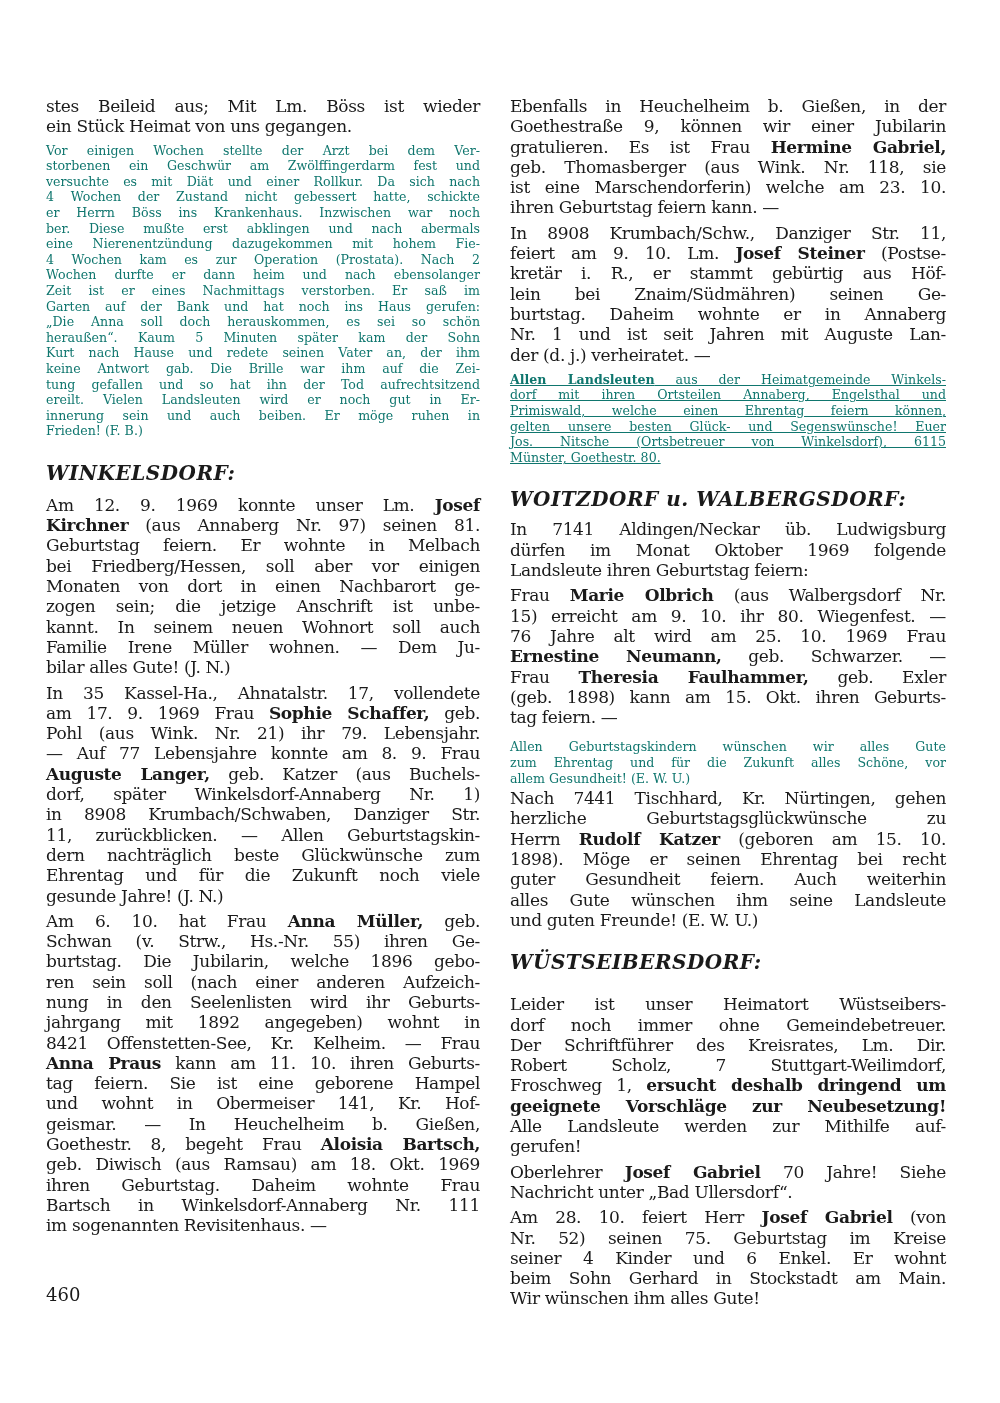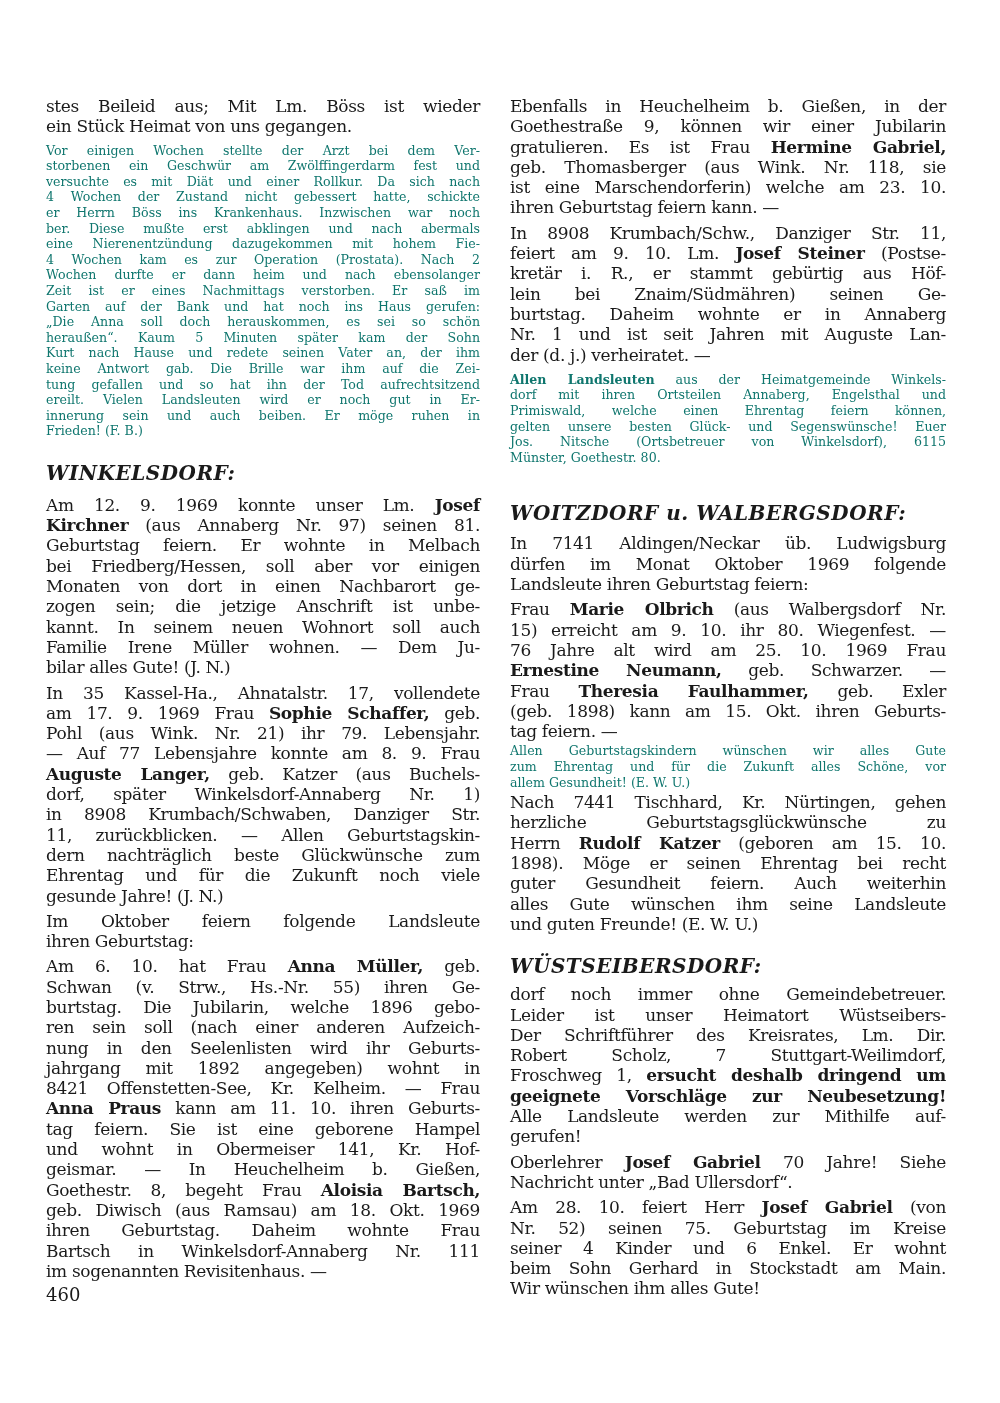--- a/index.html
+++ b/index.html
@@ -66,24 +66,20 @@
       <span class="line">Pohl (aus Wink. Nr. 21) ihr 79. Lebensjahr.</span>
       <span class="line">— Auf 77 Lebensjahre konnte am 8. 9. Frau</span>
       <span class="line"><b>Auguste Langer,</b> geb. Katzer (aus Buchels-</span>
       <span class="line">dorf, später Winkelsdorf-Annaberg Nr. 1)</span>
       <span class="line">in 8908 Krumbach/Schwaben, Danziger Str.</span>
       <span class="line">11, zurückblicken. — Allen Geburtstagskin-</span>
       <span class="line">dern nachträglich beste Glückwünsche zum</span>
       <span class="line">Ehrentag und für die Zukunft noch viele</span>
       <span class="line last">gesunde Jahre! (J. N.)</span>
     </div>
-  <div class="para serif big" style="margin-bottom:5px;">
-      <span class="line">Im Oktober feiern folgende Landsleute</span>
-      <span class="line last">ihren Geburtstag:</span>
-    </div>
   <div class="para serif big">
       <span class="line">Am 6. 10. hat Frau <b>Anna Müller,</b> geb.</span>
       <span class="line">Schwan (v. Strw., Hs.-Nr. 55) ihren Ge-</span>
       <span class="line">burtstag. Die Jubilarin, welche 1896 gebo-</span>
       <span class="line">ren sein soll (nach einer anderen Aufzeich-</span>
       <span class="line">nung in den Seelenlisten wird ihr Geburts-</span>
       <span class="line">jahrgang mit 1892 angegeben) wohnt in</span>
       <span class="line">8421 Offenstetten-See, Kr. Kelheim. — Frau</span>
       <span class="line"><b>Anna Praus</b> kann am 11. 10. ihren Geburts-</span>
       <span class="line">tag feiern. Sie ist eine geborene Hampel</span>
@@ -108,35 +104,35 @@
     </div>
   <div class="para serif big" style="margin-bottom:7px;">
       <span class="line">In 8908 Krumbach/Schw., Danziger Str. 11,</span>
       <span class="line">feiert am 9. 10. Lm. <b>Josef Steiner</b> (Postse-</span>
       <span class="line">kretär i. R., er stammt gebürtig aus Höf-</span>
       <span class="line">lein bei Znaim/Südmähren) seinen Ge-</span>
       <span class="line">burtstag. Daheim wohnte er in Annaberg</span>
       <span class="line">Nr. 1 und ist seit Jahren mit Auguste Lan-</span>
       <span class="line last">der (d. j.) verheiratet. —</span>
     </div>
-  <div class="para small" style="margin-bottom:36px;">
+  <div class="para small" style="margin-bottom:22px;text-decoration:underline;">
       <span class="line"><b>Allen Landsleuten</b> aus der Heimatgemeinde Winkels-</span>
       <span class="line">dorf mit ihren Ortsteilen Annaberg, Engelsthal und</span>
       <span class="line">Primiswald, welche einen Ehrentag feiern können,</span>
       <span class="line">gelten unsere besten Glück- und Segenswünsche! Euer</span>
       <span class="line">Jos. Nitsche (Ortsbetreuer von Winkelsdorf), 6115</span>
       <span class="line last">Münster, Goethestr. 80.</span>
     </div>
   <h2 class="heading" style="margin-bottom:8px;">WOITZDORF u. WALBERGSDORF:</h2>
   <div class="para serif big" style="margin-bottom:5px;">
       <span class="line">In 7141 Aldingen/Neckar üb. Ludwigsburg</span>
       <span class="line">dürfen im Monat Oktober 1969 folgende</span>
       <span class="line last">Landsleute ihren Geburtstag feiern:</span>
     </div>
-  <div class="para serif big" style="margin-bottom:2px;">
+  <div class="para serif big" style="margin-bottom:12px;">
       <span class="line">Frau <b>Marie Olbrich</b> (aus Walbergsdorf Nr.</span>
       <span class="line">15) erreicht am 9. 10. ihr 80. Wiegenfest. —</span>
       <span class="line">76 Jahre alt wird am 25. 10. 1969 Frau</span>
       <span class="line"><b>Ernestine Neumann,</b> geb. Schwarzer. —</span>
       <span class="line">Frau <b>Theresia Faulhammer,</b> geb. Exler</span>
       <span class="line">(geb. 1898) kann am 15. Okt. ihren Geburts-</span>
       <span class="line last">tag feiern. —</span>
     </div>
   <div class="para small" style="margin-bottom:2px;">
       <span class="line">Allen Geburtstagskindern wünschen wir alles Gute</span>
@@ -145,24 +141,24 @@
     </div>
   <div class="para serif big" style="margin-bottom:20px;">
       <span class="line">Nach 7441 Tischhard, Kr. Nürtingen, gehen</span>
       <span class="line">herzliche Geburtstagsglückwünsche zu</span>
       <span class="line">Herrn <b>Rudolf Katzer</b> (geboren am 15. 10.</span>
       <span class="line">1898). Möge er seinen Ehrentag bei recht</span>
       <span class="line">guter Gesundheit feiern. Auch weiterhin</span>
       <span class="line">alles Gute wünschen ihm seine Landsleute</span>
       <span class="line last">und guten Freunde! (E. W. U.)</span>
     </div>
-  <h2 class="heading" style="margin-bottom:6px;">WÜSTSEIBERSDORF:</h2>
+  <h2 class="heading" style="margin-bottom:20px;">WÜSTSEIBERSDORF:</h2>
   <div class="para serif big" style="margin-bottom:5px;">
+      <span class="line">Leider ist unser Heimatort Wüstseibers-</span>
       <span class="line">dorf noch immer ohne Gemeindebetreuer.</span>
-      <span class="line">Leider ist unser Heimatort Wüstseibers-</span>
       <span class="line">Der Schriftführer des Kreisrates, Lm. Dir.</span>
       <span class="line">Robert Scholz, 7 Stuttgart-Weilimdorf,</span>
       <span class="line">Froschweg 1, <b>ersucht deshalb dringend um</b></span>
       <span class="line"><b>geeignete Vorschläge zur Neubesetzung!</b></span>
       <span class="line">Alle Landsleute werden zur Mithilfe auf-</span>
       <span class="line last">gerufen!</span>
     </div>
   <div class="para serif big" style="margin-bottom:5px;">
       <span class="line">Oberlehrer <b>Josef Gabriel</b> 70 Jahre! Siehe</span>
       <span class="line last">Nachricht unter „Bad Ullersdorf“.</span>

